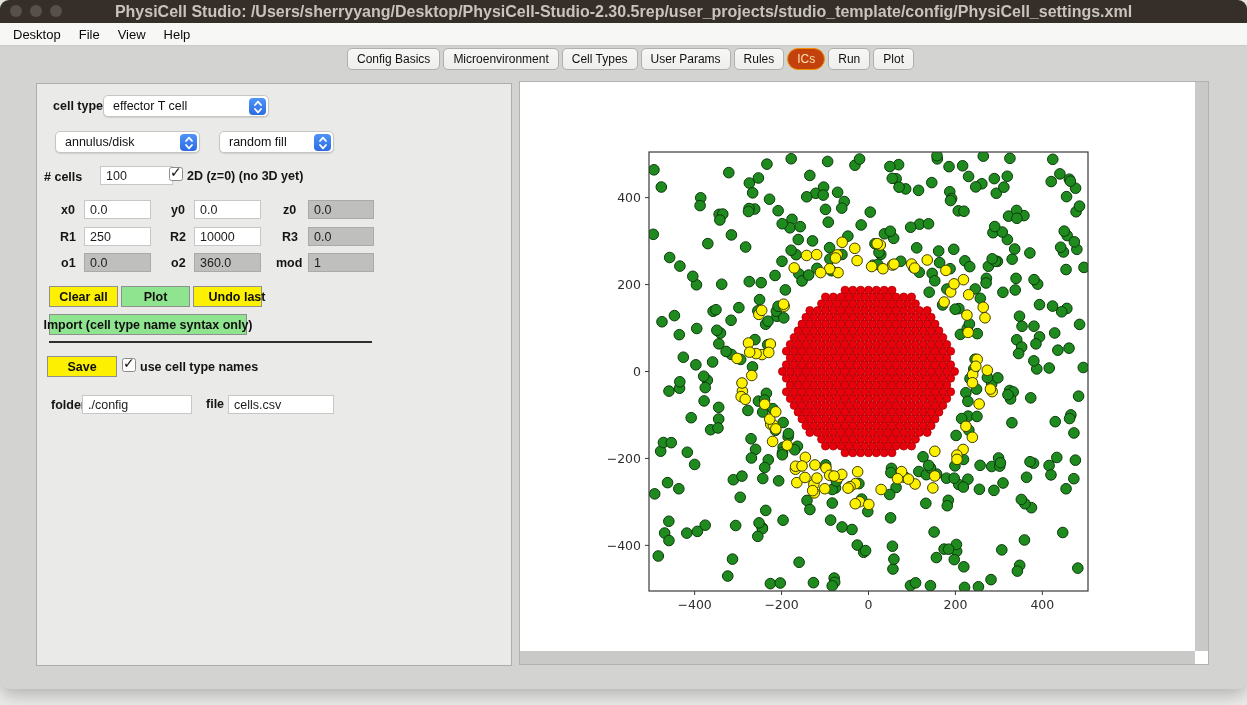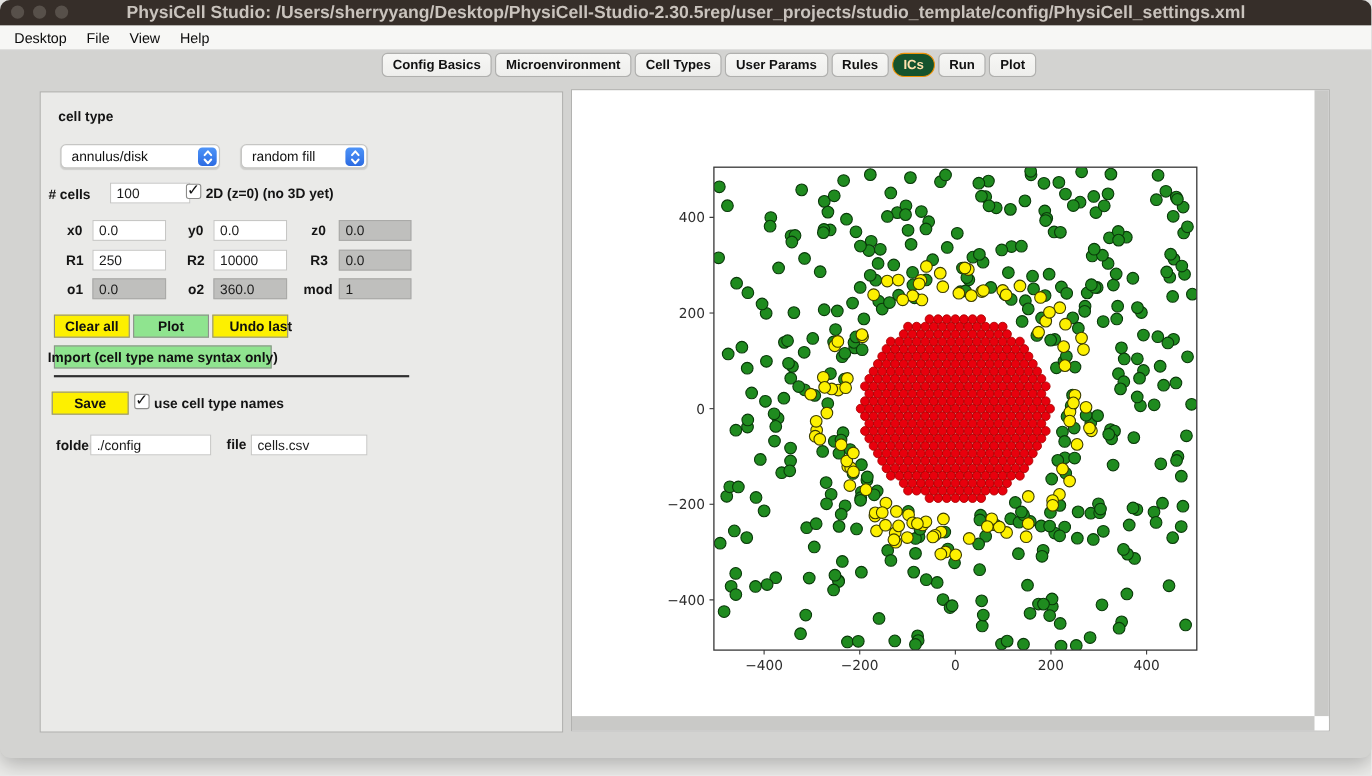--- a/index.html
+++ b/index.html
@@ -14,22 +14,22 @@
   .titlebar .title { width:100%; text-align:center; font-size:16px; font-weight:600; color:#c9c3bd; white-space:nowrap; overflow:hidden; }
 
   
   .menubar { height:23px; background:#f7f7f5; border-bottom:1px solid #c9c9c7; display:flex; align-items:center; padding-left:13px; gap:18px; }
   .menubar .mitem { font-size:13px; color:#0a0a0a; }
 
   .content { position:relative; width:100%; height:642px; background:#d3d3d1; }
 
   
   .tabbar { position:absolute; left:347px; top:2px; display:flex; gap:3px; }
-  .tab { height:22px; padding:0 9px; display:flex; align-items:center; font-size:12px; font-weight:700; color:#111; background:linear-gradient(#f7f7f5,#eeeeec); border:1px solid #b0b0ae; border-radius:5px; white-space:nowrap; }
-  .tab.active { background:#14532d; border-color:#ef9105; color:#ffe2ae;border-radius:11px; }
+  .tab { height:22px; padding:0 9px; display:flex; align-items:center; font-size:12px; font-weight:400; color:#111; background:linear-gradient(#f7f7f5,#eeeeec); border:1px solid #b0b0ae; border-radius:5px; white-space:nowrap; }
+  .tab.active { background:#c2410c; border-color:#ef9105; color:#ffe2ae;border-radius:11px; }
 
   
   .left-panel { position:absolute; left:36px; top:37px; width:476px; height:583px; background:#eaeae8; border:1px solid #aeaeac; }
   .lbl { position:absolute; font-size:12.5px; font-weight:600; color:#141414; white-space:nowrap; }
   .tfield { position:absolute; height:19px; background:#ffffff; border:1px solid #c7c7c5; font-size:12.5px; color:#1c1c1c; display:flex; align-items:center; padding:0 5px; white-space:nowrap; overflow:hidden; }
   .tfield.disabled { background:#bfbfbd; border-color:#aaaaa8; }
 
   .combo { position:absolute; height:22px; background:#ffffff; border:1px solid #c6c6c4; border-radius:5px; box-shadow:0 1px 1px rgba(0,0,0,.12); display:flex; align-items:center; font-size:12.5px; color:#111; padding-left:9px; }
   .combo .spin { position:absolute; right:2px; top:2px; width:17px; height:17px; border-radius:4px; background:linear-gradient(#4e94f8,#2c6be2); display:flex; align-items:center; justify-content:center; }
 
@@ -80,20 +80,29 @@
         <div class="tab">User Params</div>
         <div class="tab">Rules</div>
         <div class="tab active">ICs</div>
         <div class="tab">Run</div>
         <div class="tab">Plot</div>
       </div>
 
       <div class="left-panel">
 
         <span class="lbl" style="left:16px; top:15px;">cell type</span>
+        <div class="combo" style="left:66px; top:11px; width:166px;">
+          <span>effector T cell</span>
+          <span class="spin">
+            <svg viewBox="0 0 10 14" width="10" height="14">
+                <path d="M2 5 L5 1.6 L8 5" stroke="#fff" stroke-width="1.8" fill="none" stroke-linecap="round" stroke-linejoin="round"></path>
+                <path d="M2 9 L5 12.4 L8 9" stroke="#fff" stroke-width="1.8" fill="none" stroke-linecap="round" stroke-linejoin="round"></path>
+              </svg>
+          </span>
+        </div>
 
         <div class="combo" style="left:18px; top:47px; width:145px;">
           <span>annulus/disk</span>
           <span class="spin">
             <svg viewBox="0 0 10 14" width="10" height="14">
                 <path d="M2 5 L5 1.6 L8 5" stroke="#fff" stroke-width="1.8" fill="none" stroke-linecap="round" stroke-linejoin="round"></path>
                 <path d="M2 9 L5 12.4 L8 9" stroke="#fff" stroke-width="1.8" fill="none" stroke-linecap="round" stroke-linejoin="round"></path>
               </svg>
           </span>
         </div>

